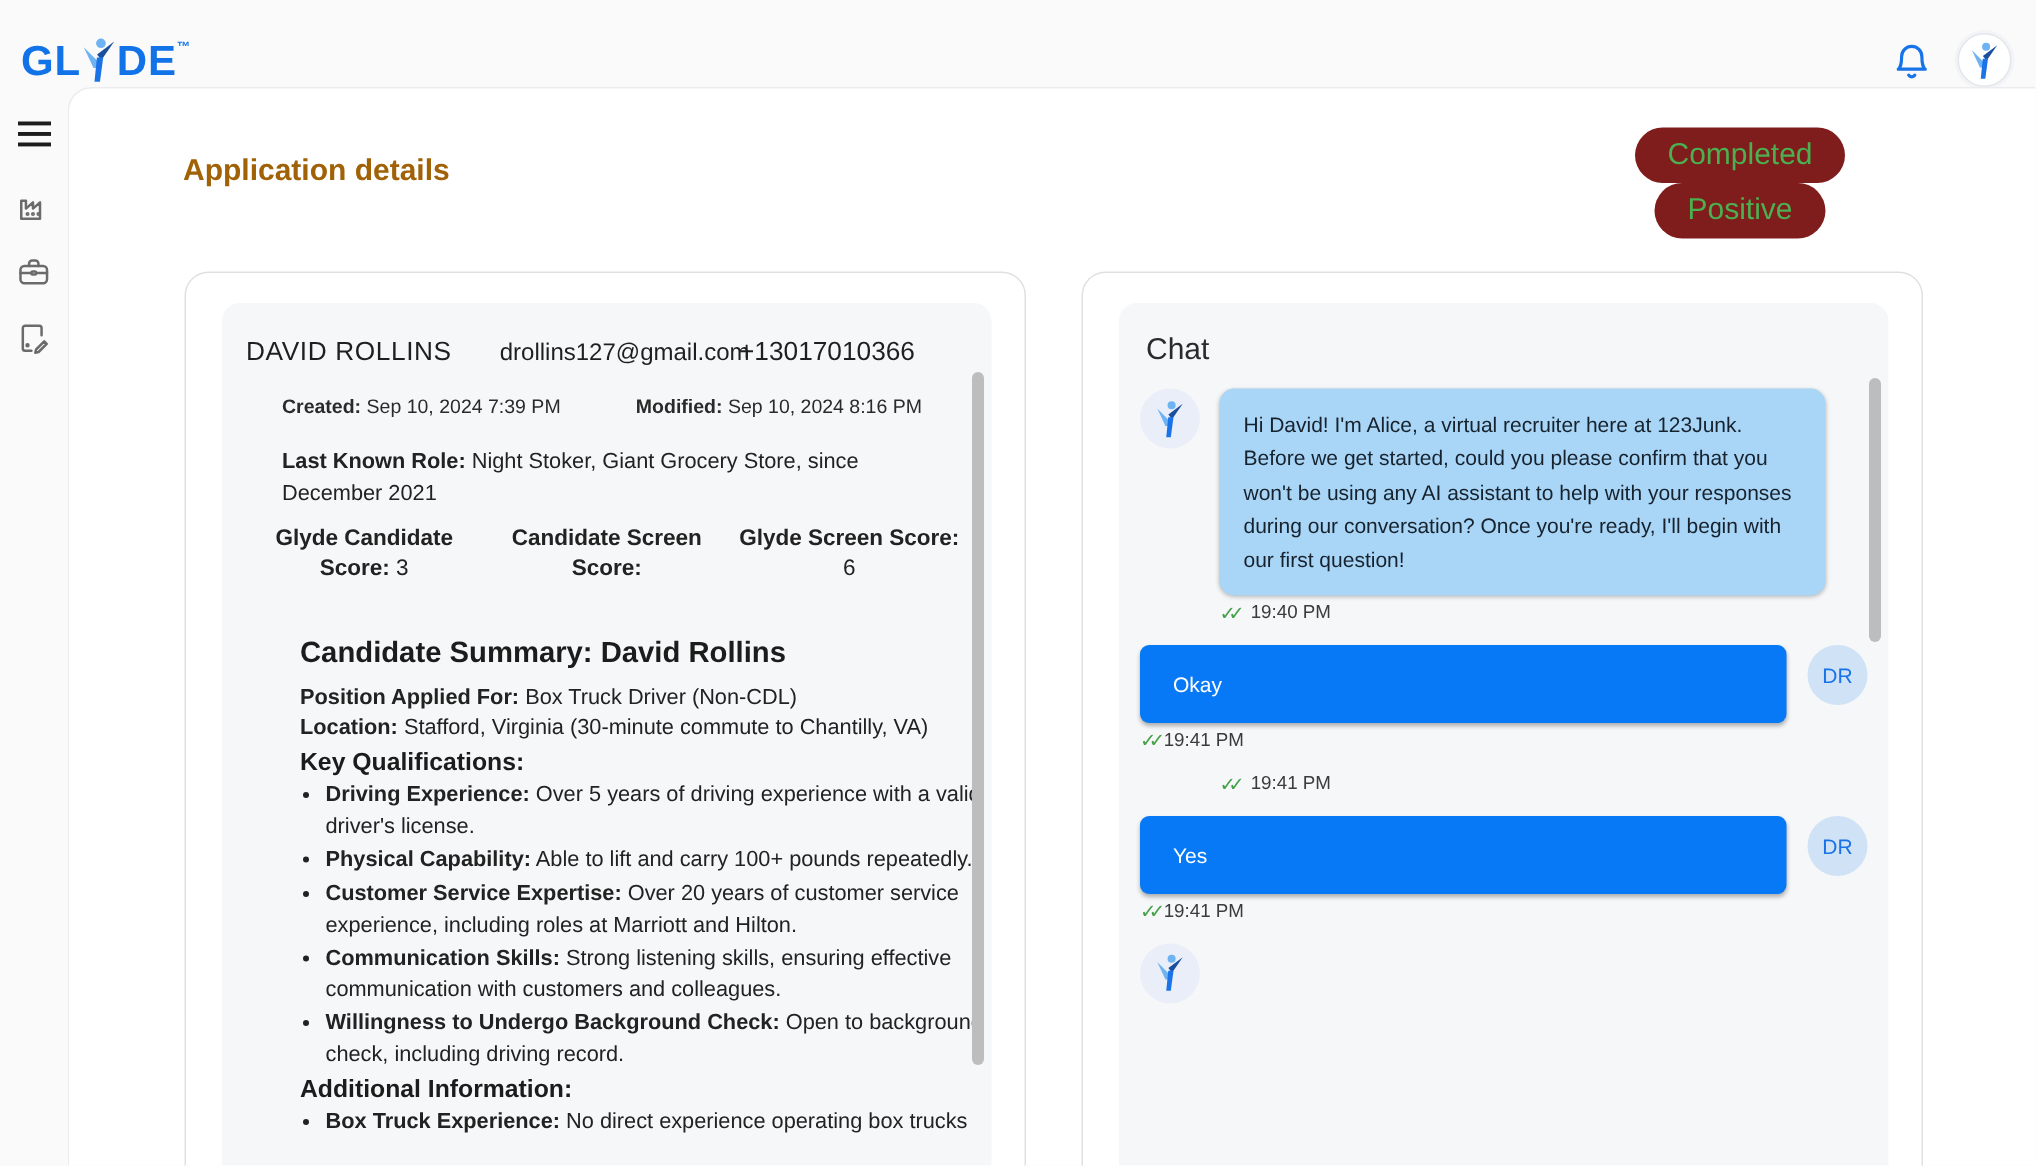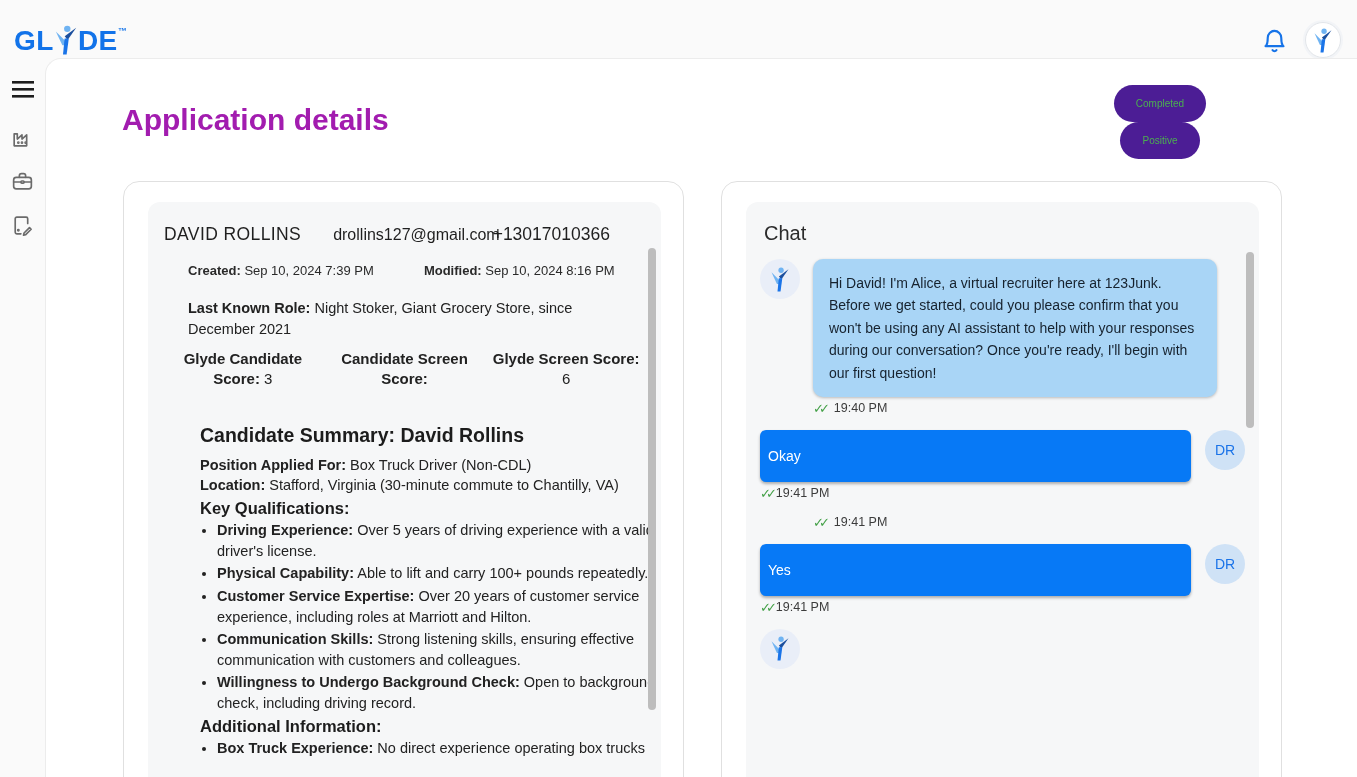--- a/index.html
+++ b/index.html
@@ -19,24 +19,24 @@
     display:flex; align-items:center; justify-content:center; cursor:pointer; box-shadow:0 0 0 2px #f2f4f7; }
 
   
   .sidebar { position:absolute; left:0; top:58px; width:45px; height:719px; background:#fafafa;
     display:flex; flex-direction:column; align-items:center; padding-top:18px; gap:18px; }
   .side-icon { width:26px; height:26px; display:flex; align-items:center; justify-content:center; cursor:pointer; }
 
   
   .main { position:absolute; left:45px; top:58px; width:1312px; height:719px; background:#ffffff;
     border-left:1px solid #ececec; border-top:1px solid #ececec; border-top-left-radius:16px; overflow:hidden; }
-  .page-title { position:absolute; left:76px; top:44px; font-size:30px; font-weight:bold; color:#a21caf; }
+  .page-title { position:absolute; left:76px; top:44px; font-size:20px; font-weight:bold; color:#a16207; }
   .badges { position:absolute; top:26px; right:122px; width:150px; display:flex; flex-direction:column; align-items:center; }
-  .badge { height:37px; padding:0 22px; border-radius:19px; background:#4c1d95; color:#4caf50;
-    font-size:10px; display:flex; align-items:center; justify-content:center; }
+  .badge { height:37px; padding:0 22px; border-radius:19px; background:#7f1d1d; color:#4caf50;
+    font-size:20px; display:flex; align-items:center; justify-content:center; }
   .badge + .badge { margin-top:0px; }
 
   
   .card { position:absolute; top:122px; width:561px; height:680px; background:#ffffff;
     border:1px solid #e0e0e0; border-radius:16px; padding:20px 24px 0 24px; }
   .card-left  { left:77px; }
   .card-right { left:675px; }
   .inner { position:relative; width:513px; height:660px; background:#f6f7f8;
     border-radius:12px 12px 0 0; padding:14px 14px 0 14px; overflow:hidden; }
   .scroll-thumb { position:absolute; width:8px; border-radius:4px; background:#bdbdbd; }
@@ -64,21 +64,21 @@
   
   .chat-title { font-size:20px; color:#2b2b2b; padding:6px 0 14px 4px; }
   .msg-row { display:flex; align-items:flex-start; margin-bottom:2px; }
   .bot-avatar { width:40px; height:40px; border-radius:50%; background:#e9eef8; flex:none;
     display:flex; align-items:center; justify-content:center; }
   .dr-avatar { width:40px; height:40px; border-radius:50%; background:#cfe2f6; flex:none;
     display:flex; align-items:center; justify-content:center; color:#1a73e8; font-size:14px; }
   .bot-bubble { flex:1; margin-left:13px; margin-right:28px; background:#a9d5f6; border-radius:10px;
     padding:13px 16px; font-size:14px; line-height:1.6; color:#16222e; box-shadow:0 1px 3px rgba(0,0,0,.25); }
   .user-bubble { flex:1; margin-right:14px; background:#0779f6; border-radius:6px; height:52px;
-    display:flex; align-items:center; padding-left:8px; color:#ffffff; font-size:14px;
+    display:flex; align-items:center; padding-left:22px; color:#ffffff; font-size:14px;
     box-shadow:0 2px 3px rgba(0,0,0,.3); }
   .ts-row { display:flex; align-items:center; font-size:12.5px; color:#3c3c3c; margin:4px 0 14px 0; }
   .ts-bot { margin-left:53px; }
   .ts-user { margin-left:0px; }
   .check { color:#43a047; font-size:13px; letter-spacing:-5px; margin-right:9px; }
 </style>
 </head>
 <body>
 
 <div class="topbar">

